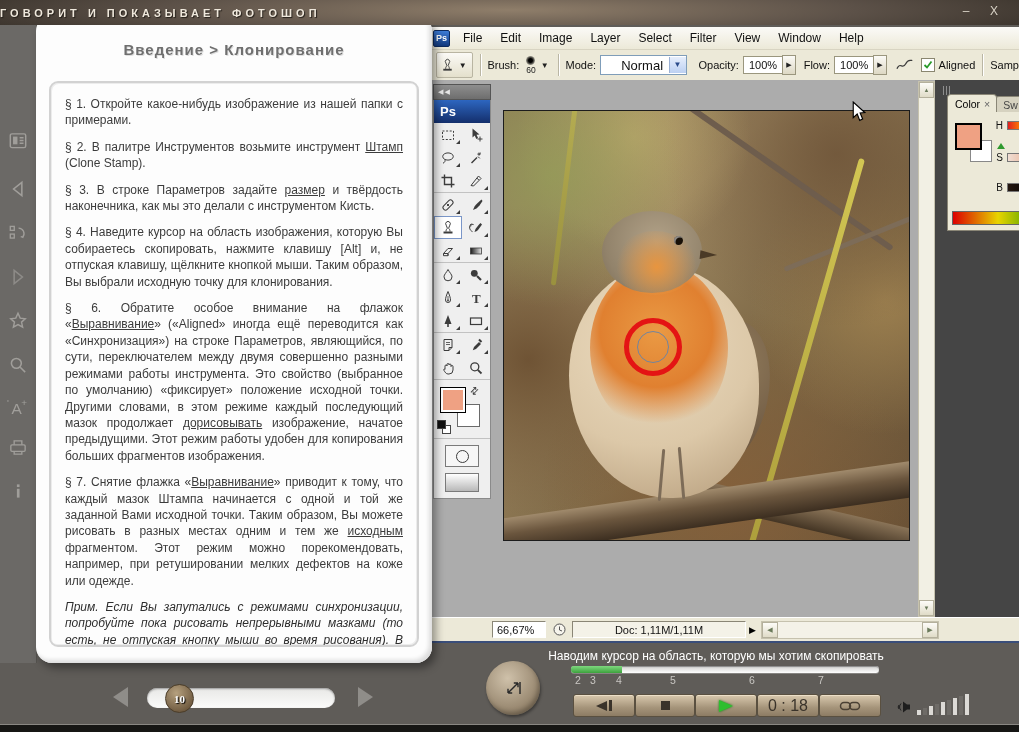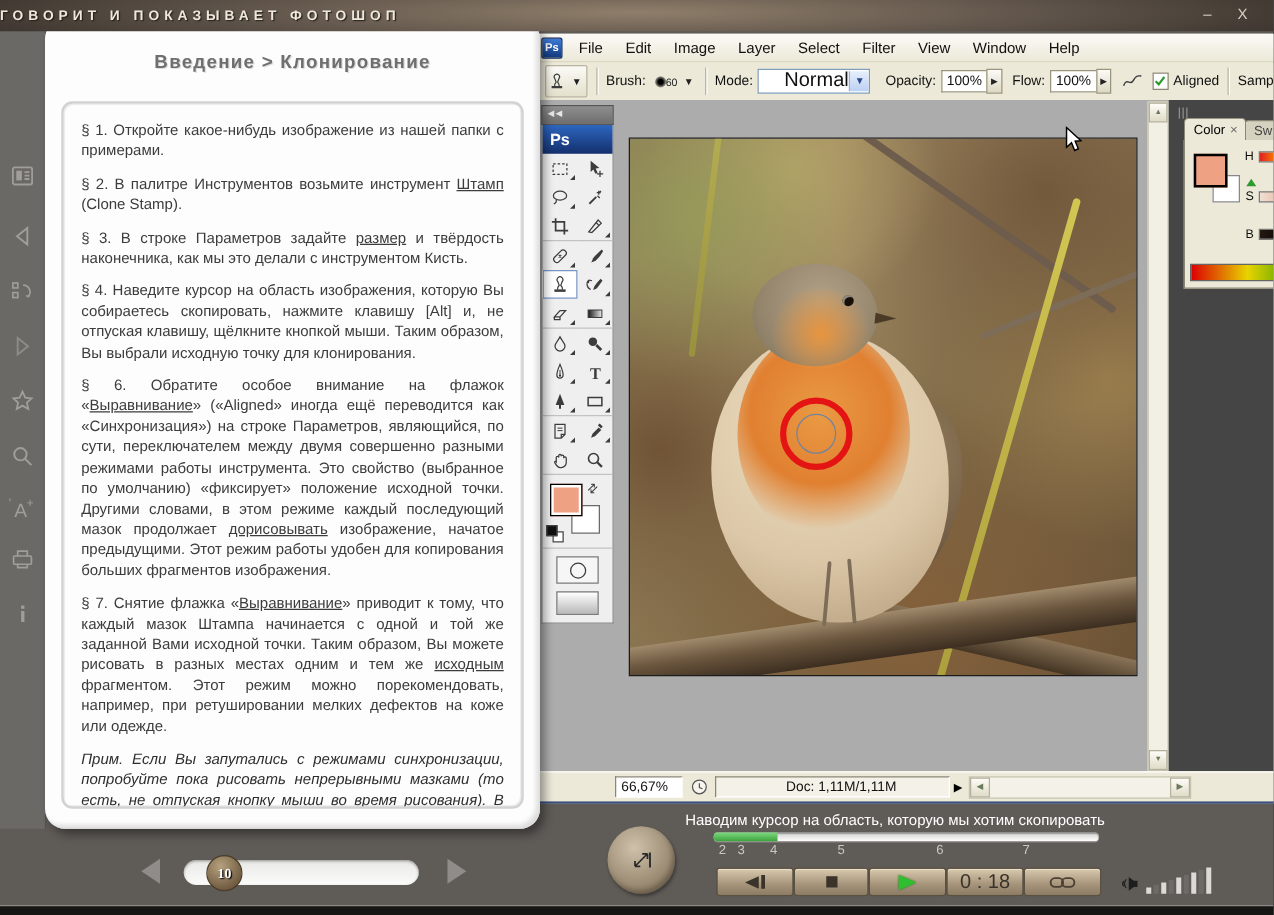--- a/index.html
+++ b/index.html
@@ -31,26 +31,26 @@
   
   .ps{position:absolute;left:428px;top:27px;width:591px;height:614px;background:#ece9d8;z-index:10;border-bottom:2px solid #3a4e7a;}
   .menubar{height:22px;display:flex;align-items:center;background:linear-gradient(#fbfaf7,#ece9d8);border-bottom:1px solid #d8d4c2;padding-left:5px;}
   .pslogo{width:15px;height:15px;background:linear-gradient(#3d7cd8,#12397e);border:1px solid #0d2a5e;border-radius:2px;
     color:#fff;font-size:9px;font-weight:bold;text-align:center;line-height:15px;margin-right:4px;}
   .mi{padding:3px 9px;font-size:12px;color:#101010;}
   .optionsbar{height:30px;display:flex;align-items:center;background:#ece9d8;border-bottom:1px solid #aca899;font-size:11px;color:#101010;padding-left:6px;}
   .toolbtn{width:36px;height:24px;border:1px solid #b9b5a2;border-radius:2px;background:linear-gradient(#fbfaf6,#e4e0cc);
     display:flex;align-items:center;justify-content:center;gap:2px;margin-left:2px;}
   .osep{width:1px;height:22px;background:#bab6a4;margin:0 7px;box-shadow:1px 0 0 #fff;}
-  .brushchip{display:flex;flex-direction:row;align-items:center;margin:0 3px 0 7px;line-height:8px;}
+  .brushchip{display:flex;flex-direction:column;align-items:center;margin:0 3px 0 7px;line-height:8px;}
   .brushdot{width:9px;height:9px;border-radius:50%;background:radial-gradient(#000 30%,rgba(0,0,0,.25) 75%,transparent);}
   .brushnum{font-size:8.5px;color:#222;margin-top:1px;}
   .dda{font-size:8px;color:#222;margin:0 2px;}
   .combo{width:88px;height:18px;background:#fff;border:1px solid #7f9db9;display:flex;align-items:center;margin-left:4px;}
-  .combo .val{flex:1;padding-left:20px;font-size:16px;}
+  .combo .val{flex:1;padding-left:20px;font-size:13px;}
   .combo .cbtn{width:16px;height:16px;background:linear-gradient(#e6eefc,#bcd0f2);border-left:1px solid #9ab0d4;
     color:#2a4a8a;font-size:8px;text-align:center;line-height:16px;}
   .numfield{width:40px;height:16px;background:#fff;border:1px solid #9a967e;border-right:none;font-size:11px;
     display:flex;align-items:center;justify-content:center;margin-left:4px;}
   .spin{width:12px;height:18px;background:linear-gradient(#fbfaf6,#ddd8c4);border:1px solid #9a967e;
     font-size:7px;color:#222;display:flex;align-items:center;justify-content:center;}
   .chk{width:12px;height:12px;background:#fff;border:1px solid #8a8670;margin:0 4px 0 8px;display:flex;align-items:center;justify-content:center;}
   .lbl{margin-left:8px;}
   
   .workarea{position:absolute;left:0;top:53px;width:591px;height:538px;background:#acacac;overflow:hidden;}
@@ -137,21 +137,21 @@
   .hmark{position:absolute;left:49px;top:31px;width:0;height:0;border-left:4px solid transparent;border-right:4px solid transparent;border-bottom:6px solid #2f9a2f;}
   .rainbow{position:absolute;left:4px;bottom:5px;width:90px;height:12px;border:1px solid #666;
     background:linear-gradient(90deg,#dd0000,#e06a00,#e8d400,#86b400,#2f7a18);}
   .cursor{position:absolute;left:424px;top:21px;z-index:9;}
   
   .statusbar{position:absolute;left:0;bottom:0;width:591px;height:23px;background:#ece9d8;border-top:1px solid #fff;
     display:flex;align-items:center;font-size:11px;color:#111;}
   .inset{background:#fff;border:1px solid;border-color:#8a8676 #fff #fff #8a8676;height:15px;display:flex;align-items:center;}
   .zoomfield{margin-left:64px;width:48px;padding-left:4px;}
   .clockico{margin-left:6px;}
-  .docbox{margin-left:5px;width:172px;justify-content:center;background:#f4f2e8;padding-left:14px;}
+  .docbox{margin-left:5px;width:172px;justify-content:center;background:#f4f2e8;}
   .stmenu{margin-left:3px;font-size:9px;color:#000;}
   .hscroll{margin-left:5px;width:176px;height:16px;background:#f4f2e8;border:1px solid #c6c2ae;display:flex;justify-content:space-between;}
   .harw{width:14px;height:14px;background:linear-gradient(#fdfcf8,#e0dcc8);border:1px solid #b4b09c;font-size:7px;color:#6a7a5a;text-align:center;line-height:14px;}
   
   .player{position:absolute;left:0;top:641px;width:1019px;height:84px;z-index:8;}
   .navarrow{position:absolute;top:46px;width:0;height:0;border-top:10px solid transparent;border-bottom:10px solid transparent;}
   .nav-prev{left:113px;border-right:15px solid #8f8d89;}
   .nav-next{left:358px;border-left:15px solid #8f8d89;}
   .navtrack{position:absolute;left:147px;top:47px;width:188px;height:20px;background:linear-gradient(#e8e8e6,#fbfbfa);border-radius:10px;box-shadow:inset 0 1px 2px #999;}
   .navknob{position:absolute;left:165px;top:43px;width:27px;height:27px;border-radius:50%;

